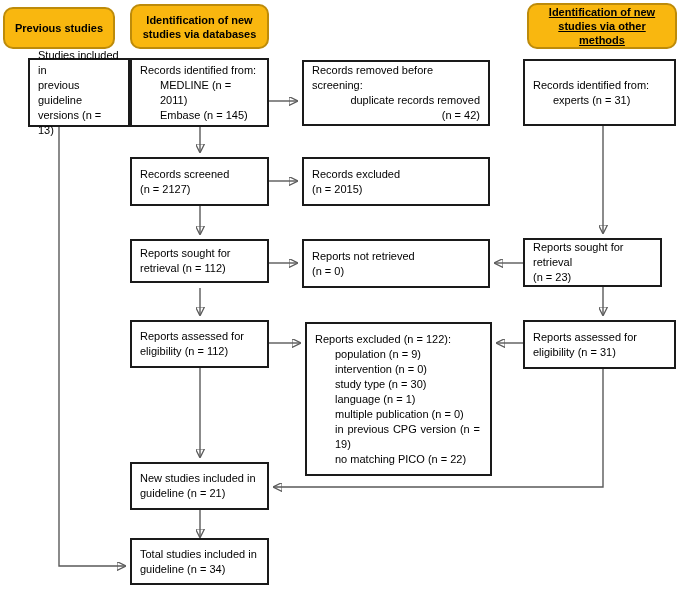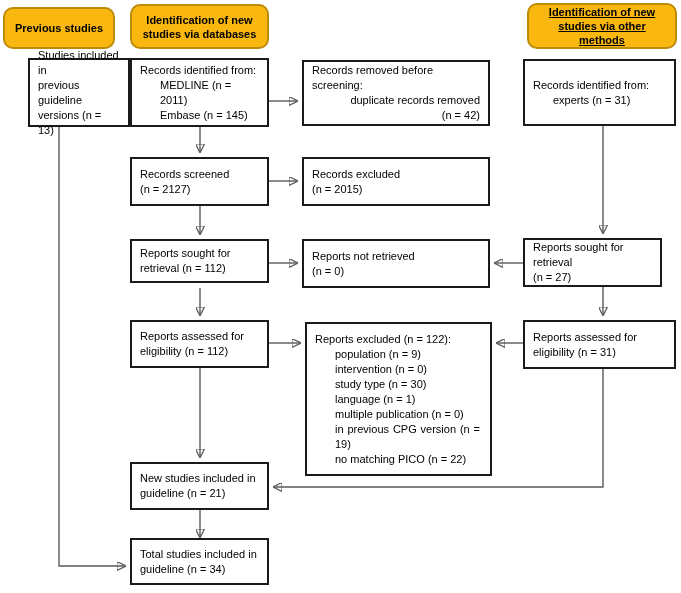--- a/index.html
+++ b/index.html
@@ -144,21 +144,21 @@
     <div>retrieval (n = 112)</div>
   </div>
 
   <div class="box" style="left:302px; top:239px; width:188px; height:49px;">
     <div>Reports not retrieved</div>
     <div>(n = 0)</div>
   </div>
 
   <div class="box" style="left:523px; top:238px; width:139px; height:49px;">
     <div>Reports sought for retrieval</div>
-    <div>(n = 27)</div>
+    <div>(n = 23)</div>
   </div>
 
   <div class="box" style="left:130px; top:320px; width:139px; height:48px;">
     <div>Reports assessed for</div>
     <div>eligibility (n = 112)</div>
   </div>
 
   <div class="box" style="left:305px; top:322px; width:187px; height:154px;">
     <div>Reports excluded (n = 122):</div>
     <div class="ind">population (n = 9)</div>

